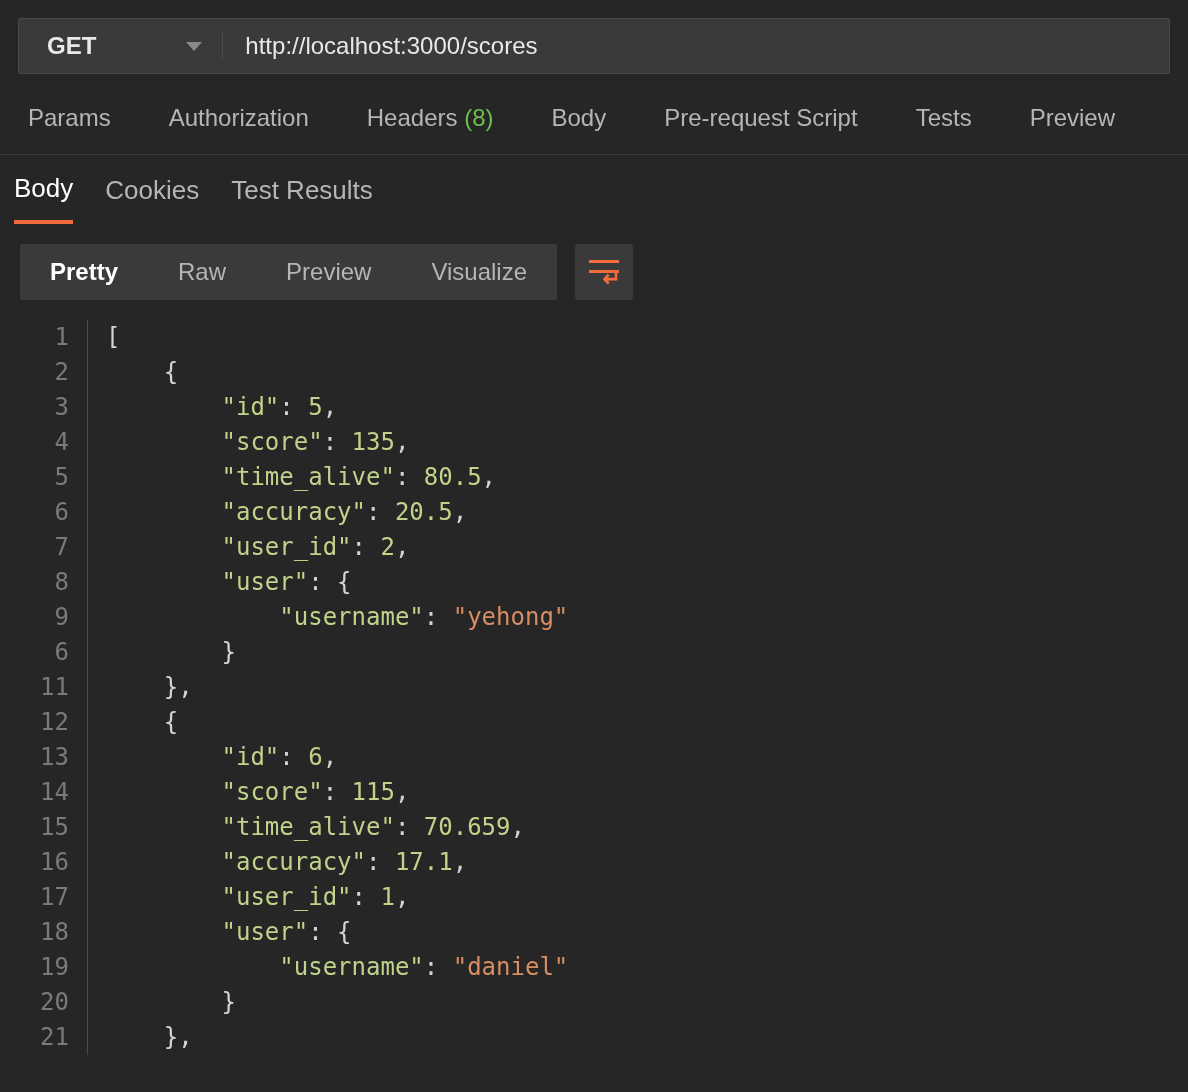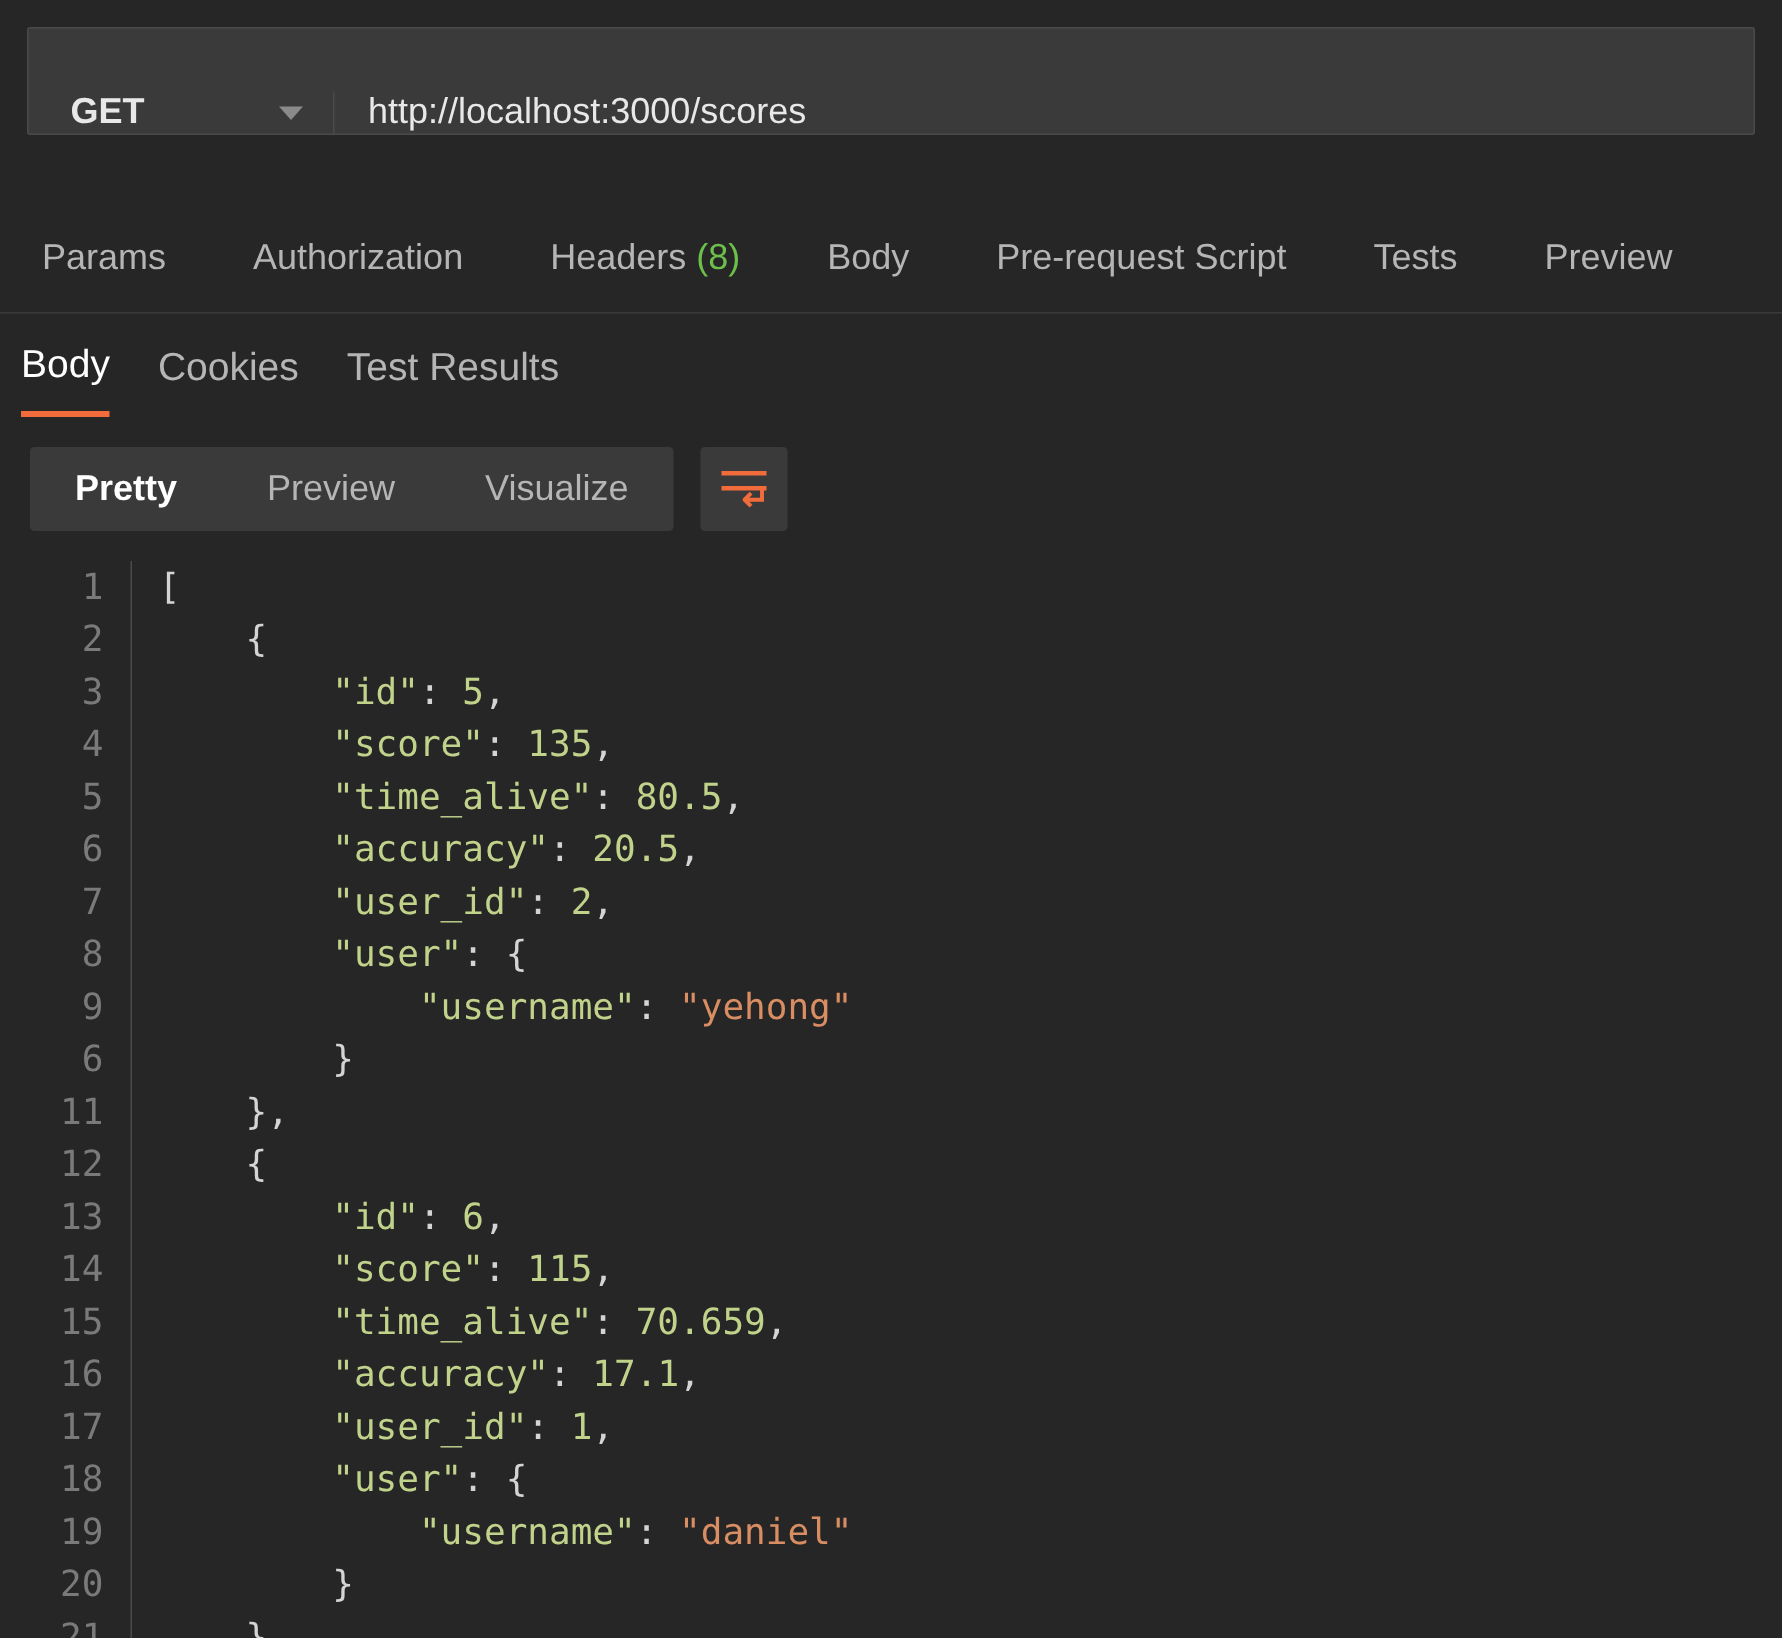--- a/index.html
+++ b/index.html
@@ -8,26 +8,26 @@
       color: #d4d4d4;
       font-family: -apple-system, BlinkMacSystemFont, "Segoe UI", Helvetica, Arial, sans-serif;
       font-size: 22px;
       width: 1188px;
       height: 1092px;
       overflow: hidden;
     }
 
     .request-bar {
       display: flex;
-      align-items: flex-end;
+      align-items: center;
       margin: 18px 18px 0 18px;
       background: #3a3a3a;
       border: 1px solid #4a4a4a;
       border-radius: 2px;
-      height: 72px;
+      height: 56px;
     }
     .method-select {
       display: flex;
       align-items: center;
       padding: 0 20px 0 28px;
       border-right: 1px solid #4a4a4a;
       cursor: pointer;
       gap: 90px;
     }
     .method-select .method-text {
@@ -52,21 +52,20 @@
     }
 
     .tabs-row {
       display: flex;
       align-items: center;
       padding: 30px 28px 22px 28px;
       gap: 58px;
       border-bottom: 1px solid #3a3a3a;
       color: #b5b5b5;
       font-size: 24px;
-      margin-top: 38px;
     }
     .tabs-row .tab { cursor: pointer; white-space: nowrap; }
     .tabs-row .badge-green { color: #6cc04a; }
 
     .response-tabs {
       display: flex;
       align-items: center;
       gap: 32px;
       padding: 18px 14px 6px 14px;
       font-size: 26px;
@@ -194,20 +193,21 @@
 
 <div class="response-tabs">
   <span class="tab active">Body</span>
   <span class="tab">Cookies</span>
   <span class="tab">Test Results</span>
 </div>
 
 <div class="controls-row">
   <div class="seg-control">
     <span class="seg active">Pretty</span>
+    <span class="seg">Raw</span>
     <span class="seg">Preview</span>
     <span class="seg">Visualize</span>
   </div>
   <div class="wrap-btn">
     <span class="wrap-icon"></span>
   </div>
 </div>
 
 <div class="code-area">
   <div class="gutter" id="gutter">

